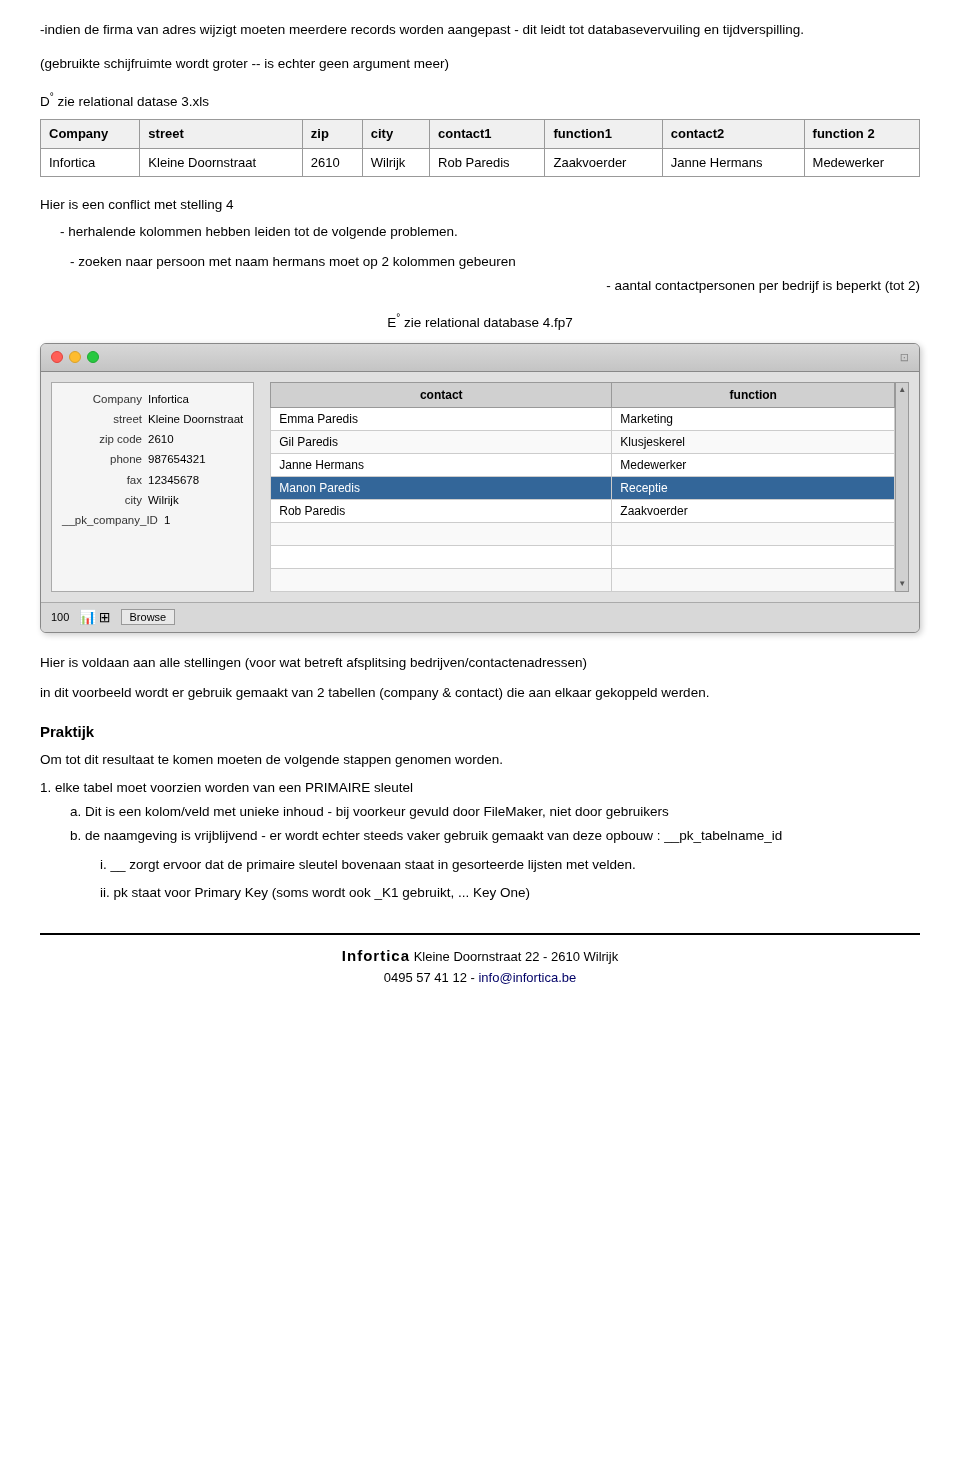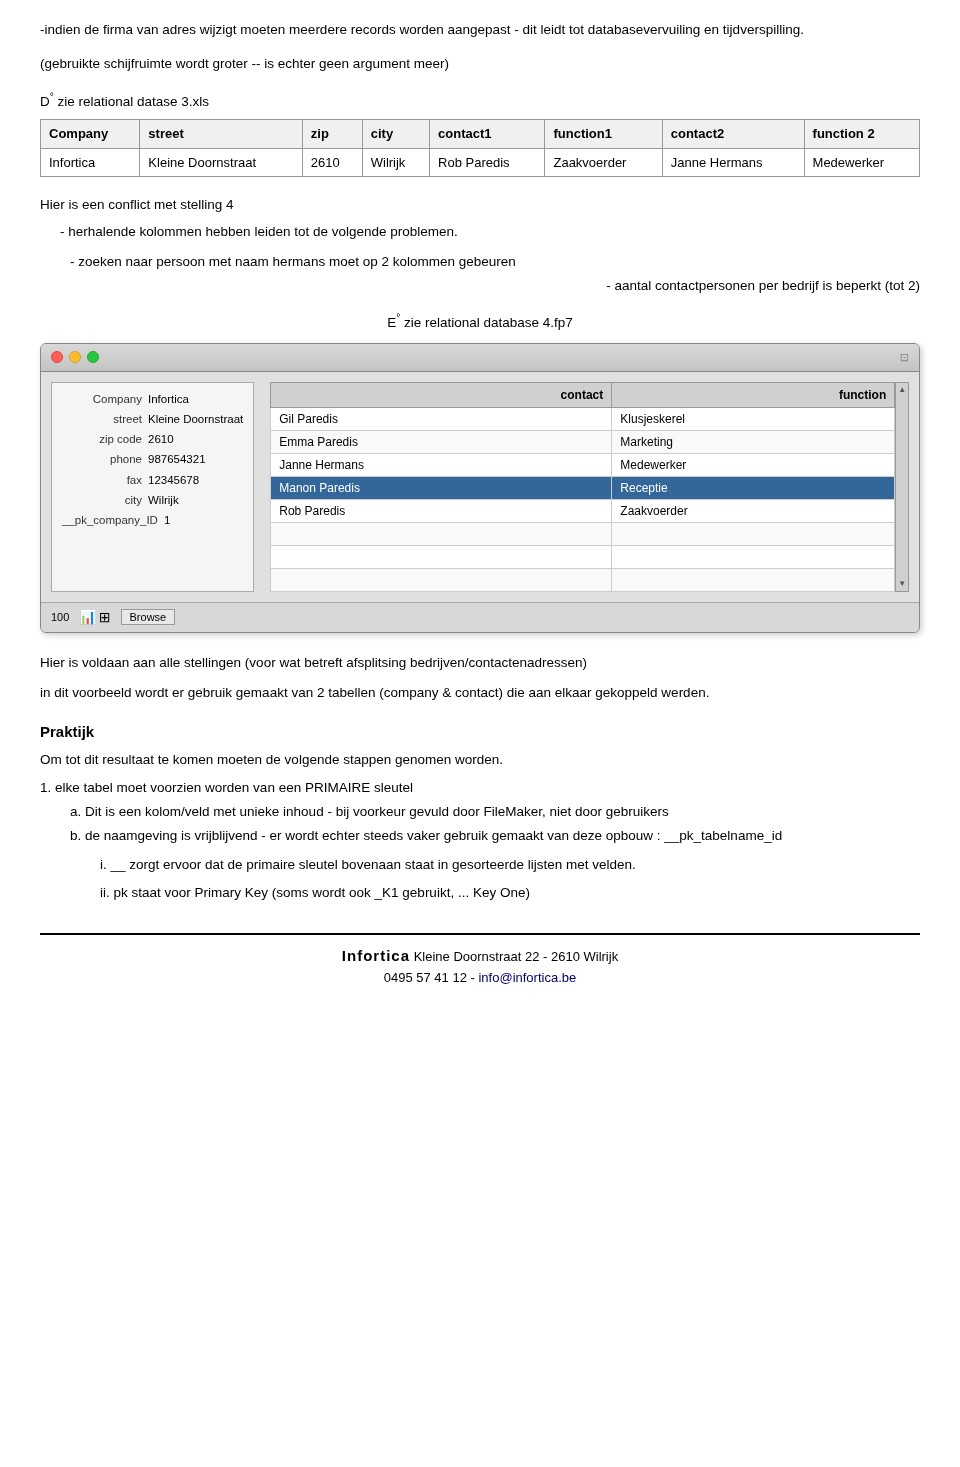--- a/index.html
+++ b/index.html
@@ -137,21 +137,21 @@
       border-collapse: collapse;
       width: 100%;
       background: #fff;
       border: 1px solid #aaa;
     }
     .fm-right-table th {
       background: #d0d0d0;
       border: 1px solid #999;
       padding: 3px 8px;
       font-size: 12px;
-      text-align: right;
+      text-align: center;
     }
     .fm-right-table td {
       border: 1px solid #ccc;
       padding: 2px 8px;
       font-size: 12px;
       background: #fff;
     }
     .fm-right-table tr:nth-child(even) td {
       background: #f9f9f9;
     }
@@ -342,26 +342,26 @@
       <div style="display:flex; gap:0;">
         <table class="fm-right-table">
           <thead>
             <tr>
               <th>contact</th>
               <th>function</th>
             </tr>
           </thead>
           <tbody>
             <tr>
+              <td>Emma Paredis</td>
+              <td>Marketing</td>
+            </tr>
+            <tr>
               <td>Gil Paredis</td>
               <td>Klusjeskerel</td>
-            </tr>
-            <tr>
-              <td>Emma Paredis</td>
-              <td>Marketing</td>
             </tr>
             <tr>
               <td>Janne Hermans</td>
               <td>Medewerker</td>
             </tr>
             <tr class="selected">
               <td>Manon Paredis</td>
               <td>Receptie</td>
             </tr>
             <tr>

